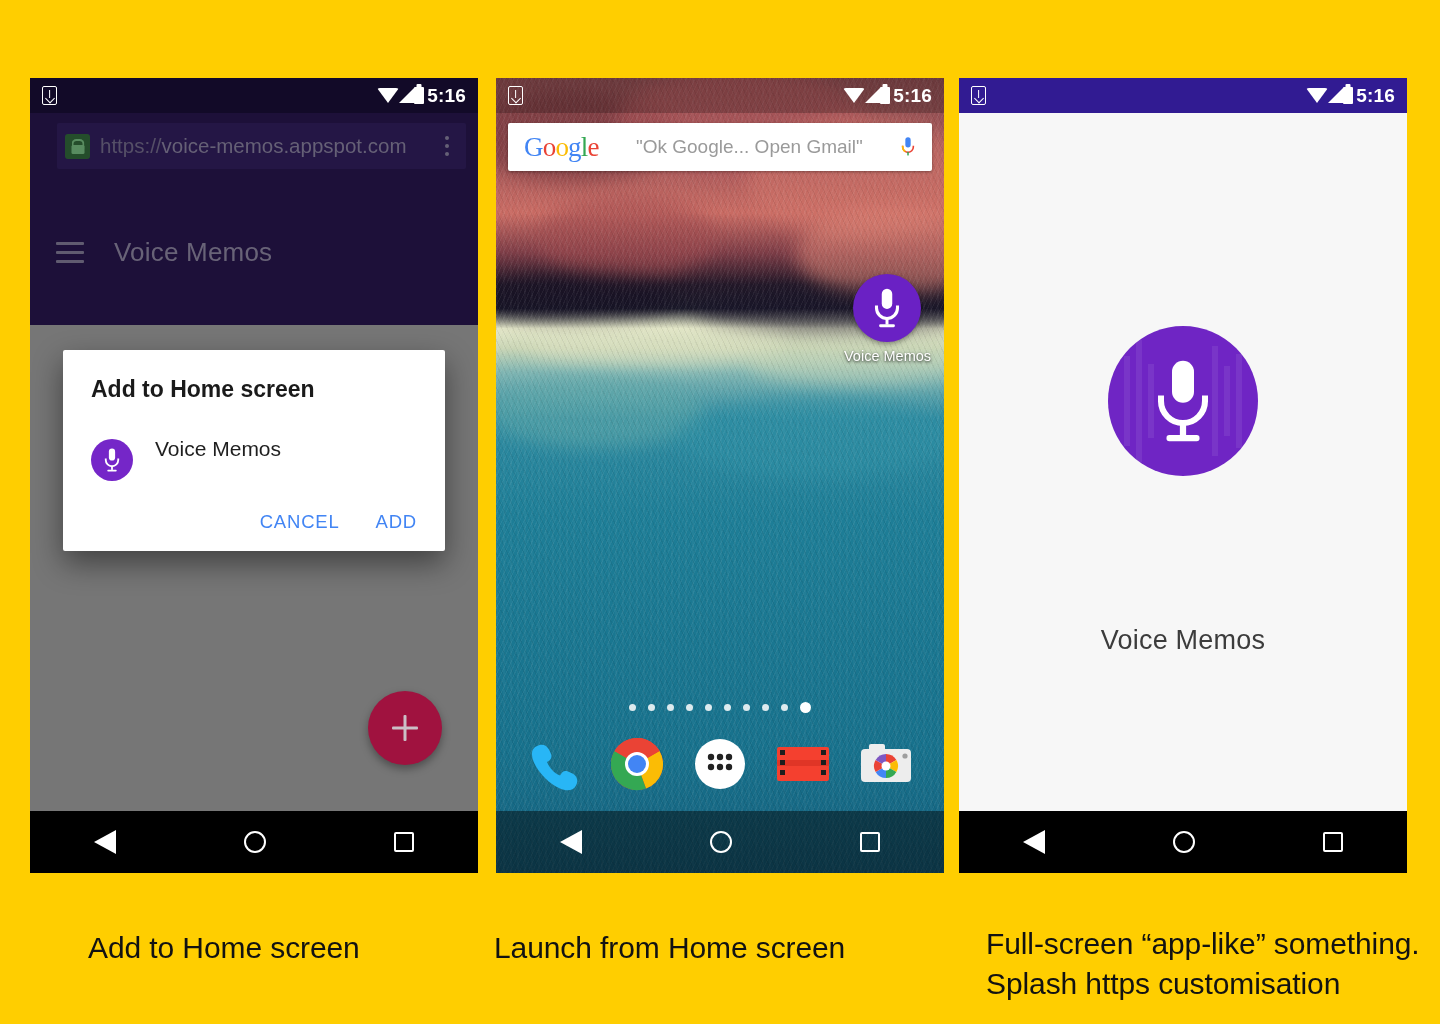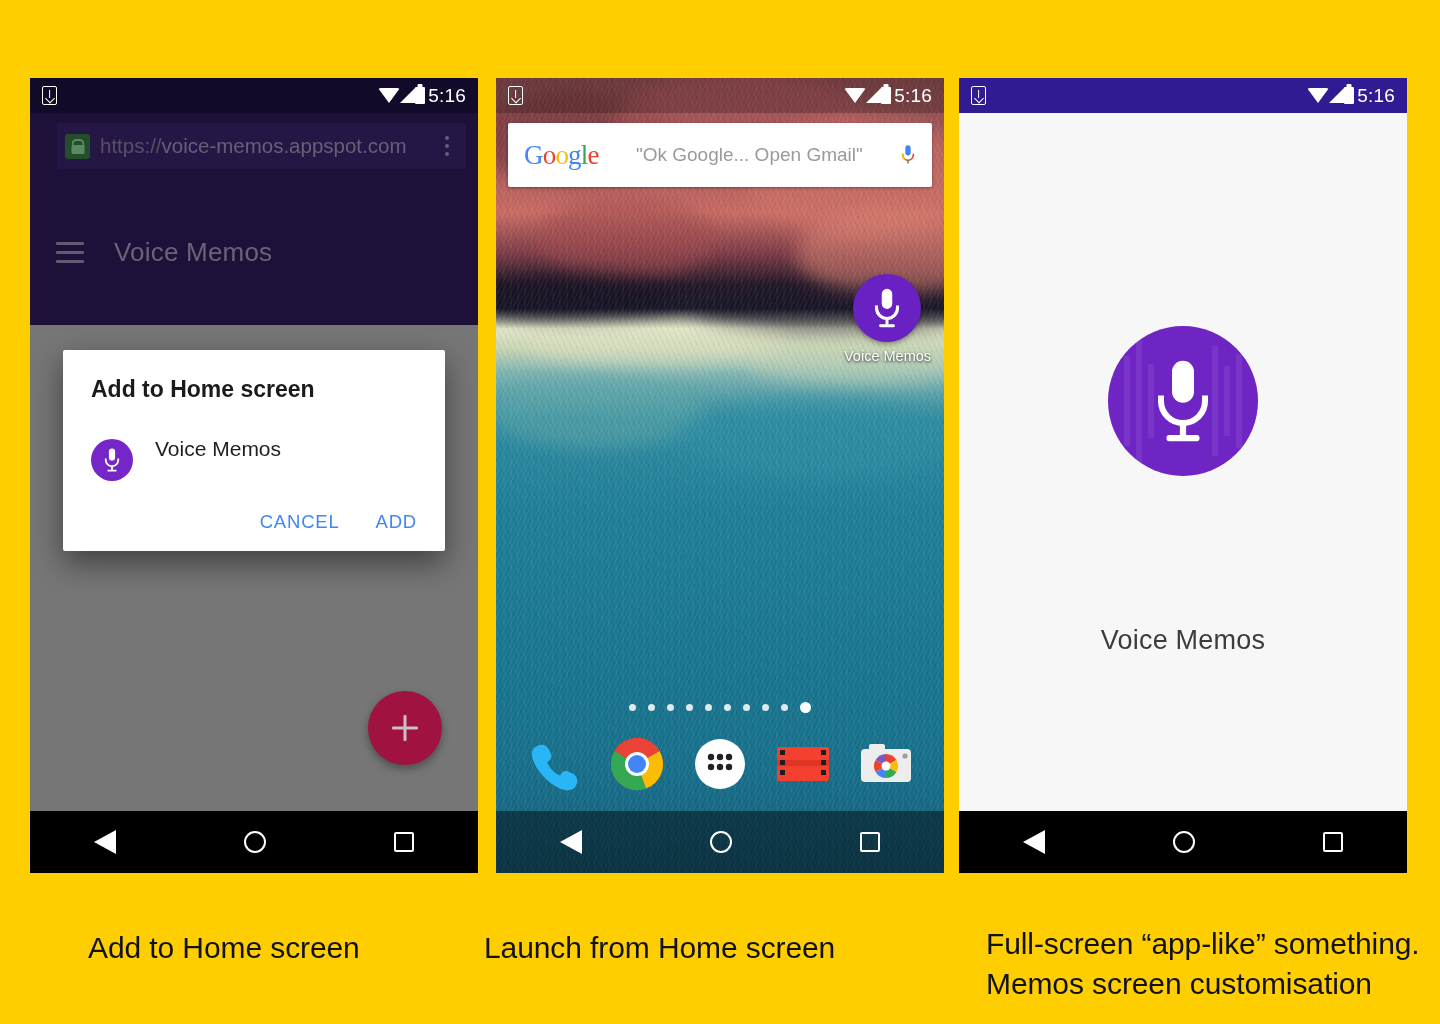--- a/index.html
+++ b/index.html
@@ -46,21 +46,21 @@
   }
   .sb-dark   { background: #120A28; }
   .sb-purple { background: #311B92; }
   .sb-clear  { background: rgba(0,0,0,0.22); }
 
   .sb-left { display: flex; align-items: center; gap: 6px; }
   .sb-right {
     margin-left: auto;
     display: flex; align-items: center; 
     color: #fff;
-    font-size: 19px; font-weight: normal;
+    font-size: 19px; font-weight: bold;
     letter-spacing: 0.2px;
     text-align: center;
   }
   .sb-time { margin-left: 3px; }
 
   .ico-dl {
     width: 15px; height: 19px;
     border: 1.8px solid #fff;
     border-radius: 2px;
     position: relative;
@@ -393,21 +393,21 @@
   .wp-blotch {
     position: absolute;
     border-radius: 50%;
     filter: blur(9px);
     opacity: 0.55;
   }
 
   .search-widget {
     position: absolute;
     top: 45px; left: 12px; right: 12px;
-    height: 64px;
+    height: 48px;
     background: #FFFFFF;
     border-radius: 2px;
     box-shadow: 0 1px 3px rgba(0,0,0,0.35);
     display: flex;
     align-items: center;
     padding: 0 16px;
     z-index: 12;
   }
   .google-wordmark {
     font-size: 27px;
@@ -521,21 +521,21 @@
 
   
   .caption {
     position: absolute;
     font-size: 30px;
     color: #121212;
     line-height: 1.33;
     letter-spacing: -0.1px;
   }
   #caption-1 { left: 88px;  top: 928px; }
-  #caption-2 { left: 484px; top: 928px; }
+  #caption-2 { left: 494px; top: 928px; }
   #caption-3 { left: 986px; top: 924px; }
   .caption .line { display: block; white-space: nowrap; }
 </style>
 </head>
 <body>
 
 <div class="stage">
 
   <div class="phone" id="phone-1">
 
@@ -793,16 +793,16 @@
   </div>
 
   <div class="caption" id="caption-1">
     <span class="line">Add to Home screen</span>
   </div>
   <div class="caption" id="caption-2">
     <span class="line">Launch from Home screen</span>
   </div>
   <div class="caption" id="caption-3">
     <span class="line">Full-screen “app-like” something.</span>
-    <span class="line">Memos screen customisation</span>
+    <span class="line">Splash https customisation</span>
   </div>
 
 </div>
 
 </body></html>

